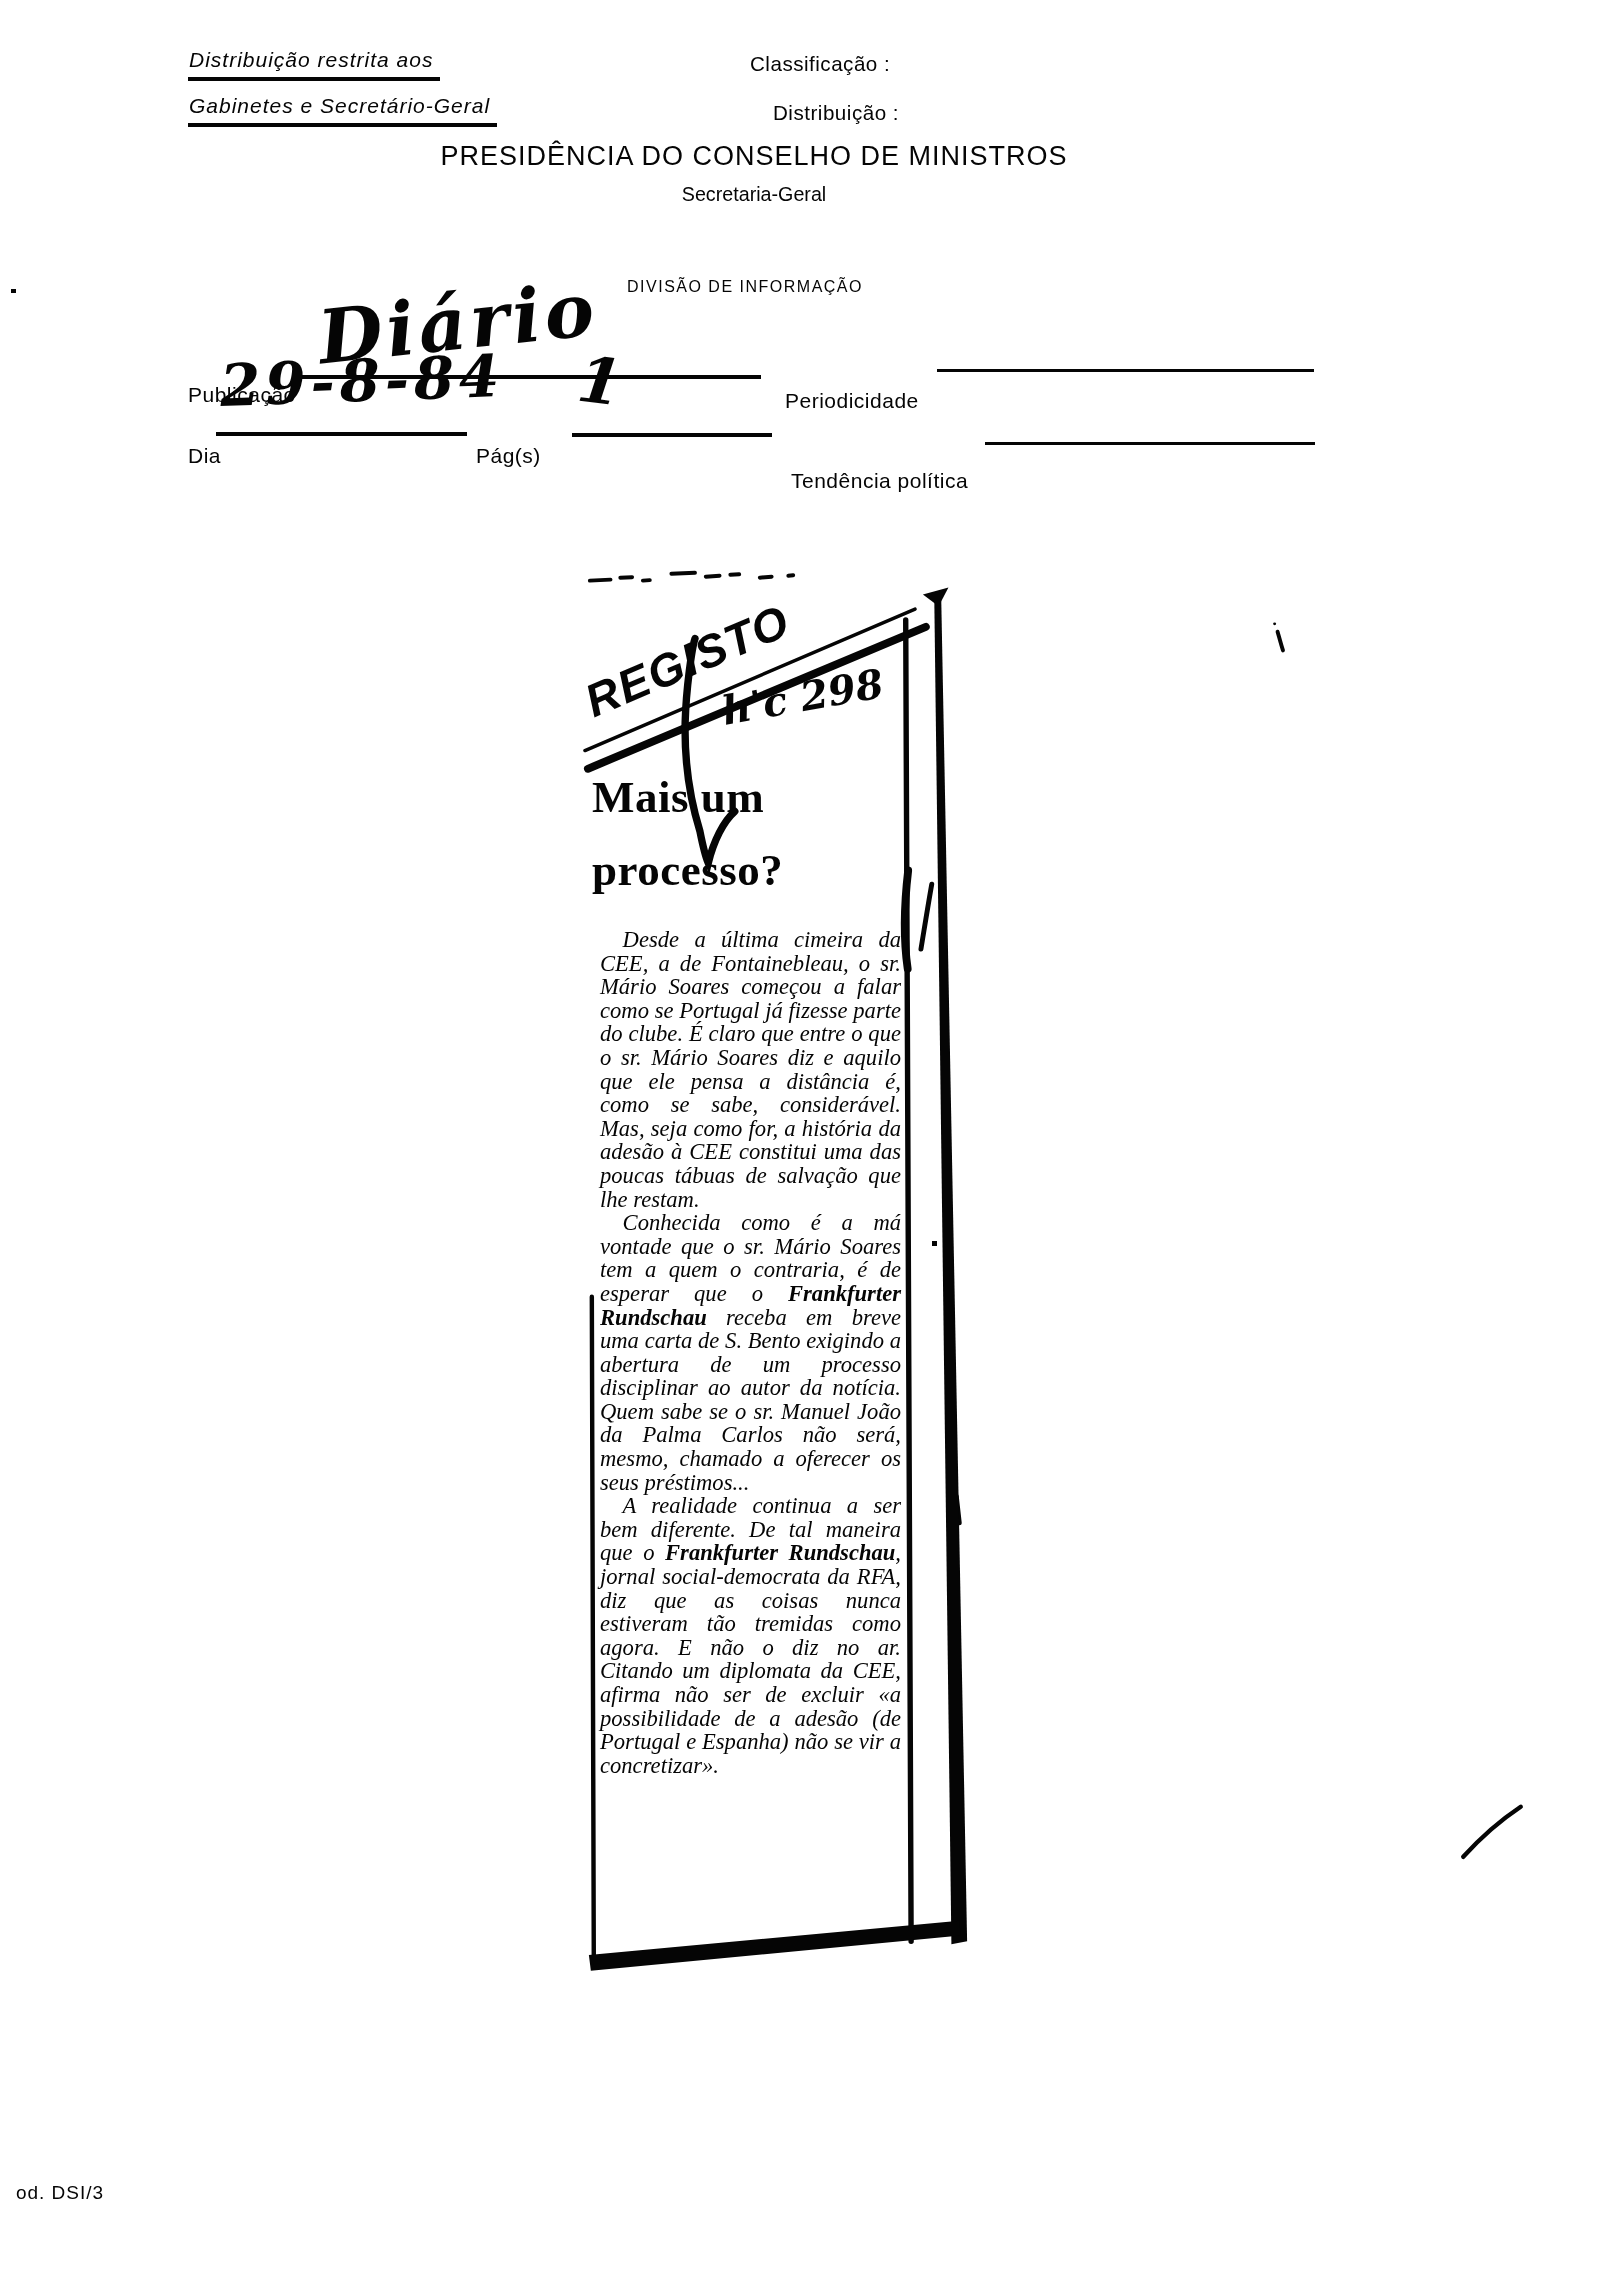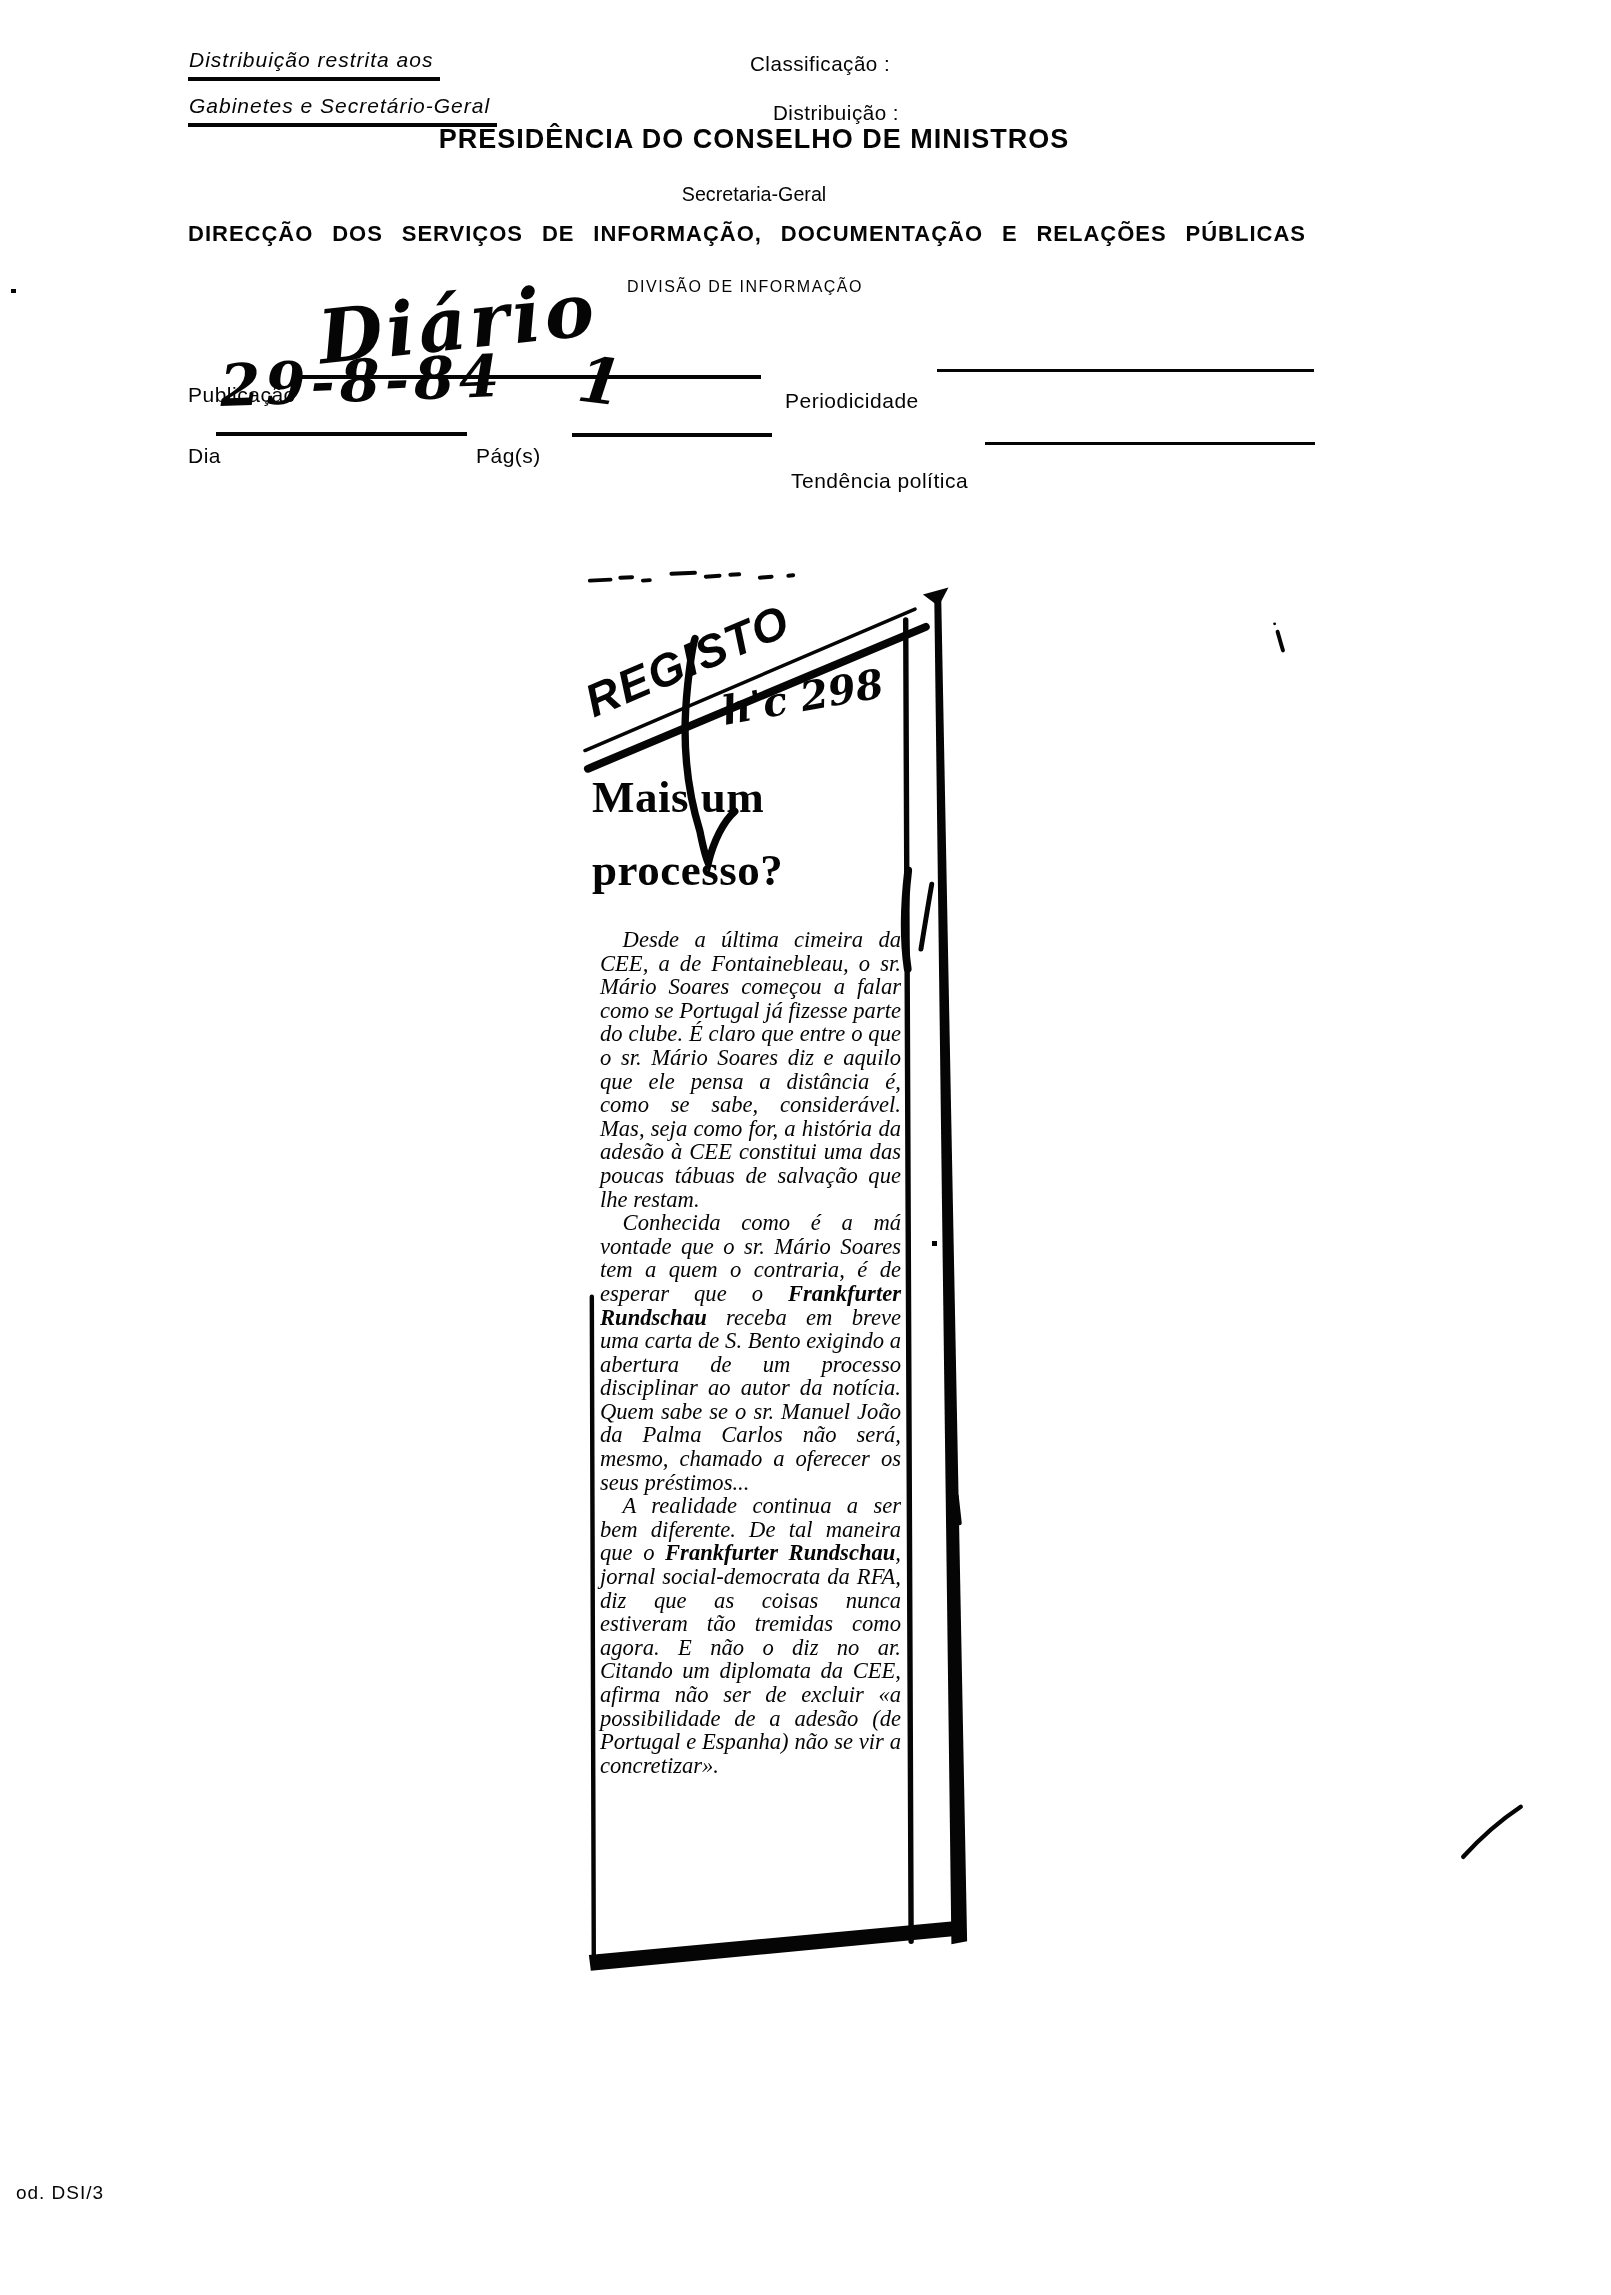--- a/index.html
+++ b/index.html
@@ -12,21 +12,21 @@
     overflow:hidden;
   }
   .abs{position:absolute;}
   
   .corner-note{left:188px;top:48px;font-style:italic;font-size:21px;letter-spacing:1px;}
   .corner-line{display:inline-block;border-bottom:4.4px solid #050505;padding:0 6.9px 4.9px 1px;width:fit-content;font-style:italic;}
   .corner-line+.corner-line{margin-top:12.8px;}
   .corner-note .stack{display:flex;flex-direction:column;align-items:flex-start;}
   .class-block{left:750px;top:52px;font-size:20.6px;letter-spacing:0.5px;}
   .class-block div+div{margin-top:24.6px;margin-left:23px;}
-  .title{left:437px;top:124px;width:634px;text-align:center;font-size:27px;font-weight:700;letter-spacing:1px;}
+  .title{left:437px;top:141px;width:634px;text-align:center;font-size:27px;font-weight:400;letter-spacing:1px;}
   .subtitle{left:437px;top:183px;width:634px;text-align:center;font-size:19.7px;}
   .directorate{left:188px;top:221px;width:1118px;font-size:22px;font-weight:700;letter-spacing:1px;text-align:justify;text-align-last:justify;}
   .division{left:437px;top:278px;width:616px;text-align:center;font-size:16px;letter-spacing:1.5px;}
   
   .field-label{font-size:21px;letter-spacing:0.5px;margin-top:48px;}
   .rule{height:0;border-top:4.4px solid #050505;}
   .handwriting{
     font-family:"DejaVu Serif",serif;font-style:italic;font-weight:700;
     white-space:nowrap;line-height:1;
   }
@@ -62,21 +62,20 @@
     </div>
   </div>
 
   <div class="abs class-block txt">
     <div>Classificação :</div>
     <div>Distribuição :</div>
   </div>
 
   <div class="abs title txt">PRESIDÊNCIA DO CONSELHO DE MINISTROS</div>
   <div class="abs subtitle txt">Secretaria-Geral</div>
-  <div class="abs directorate txt">DIRECÇÃO DOS SERVIÇOS DE INFORMAÇÃO, DOCUMENTAÇÃO E RELAÇÕES PÚBLICAS</div>
   <div class="abs division txt">DIVISÃO DE INFORMAÇÃO</div>
 
   <div class="abs field-label txt" style="left:188px;top:335px;">Publicação</div>
   <div class="abs handwriting txt" style="left:318px;top:286px;font-size:74px;letter-spacing:3.9px;transform:rotate(-6deg);">Diário</div>
   <div class="abs rule" style="left:301px;top:375px;width:460px;"></div>
   <div class="abs field-label txt" style="left:785px;top:341px;">Periodicidade</div>
   <div class="abs rule" style="left:937px;top:369px;width:377px;border-top-width:3.9px;"></div>
 
   <div class="abs field-label txt" style="left:188px;top:396px;">Dia</div>
   <div class="abs handwriting txt" style="left:220px;top:352px;font-size:58px;letter-spacing:4.9px;transform:rotate(-2deg);">29-8-84</div>

